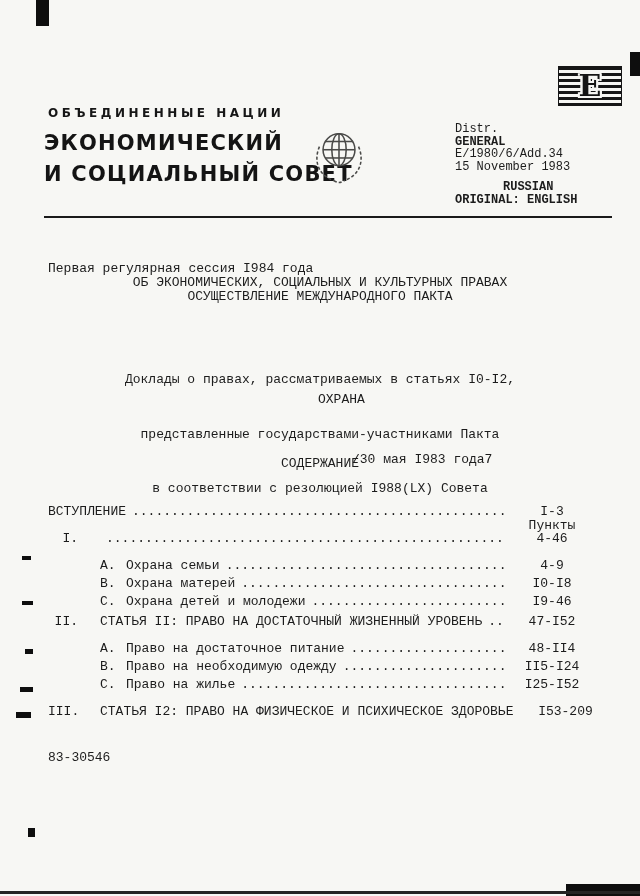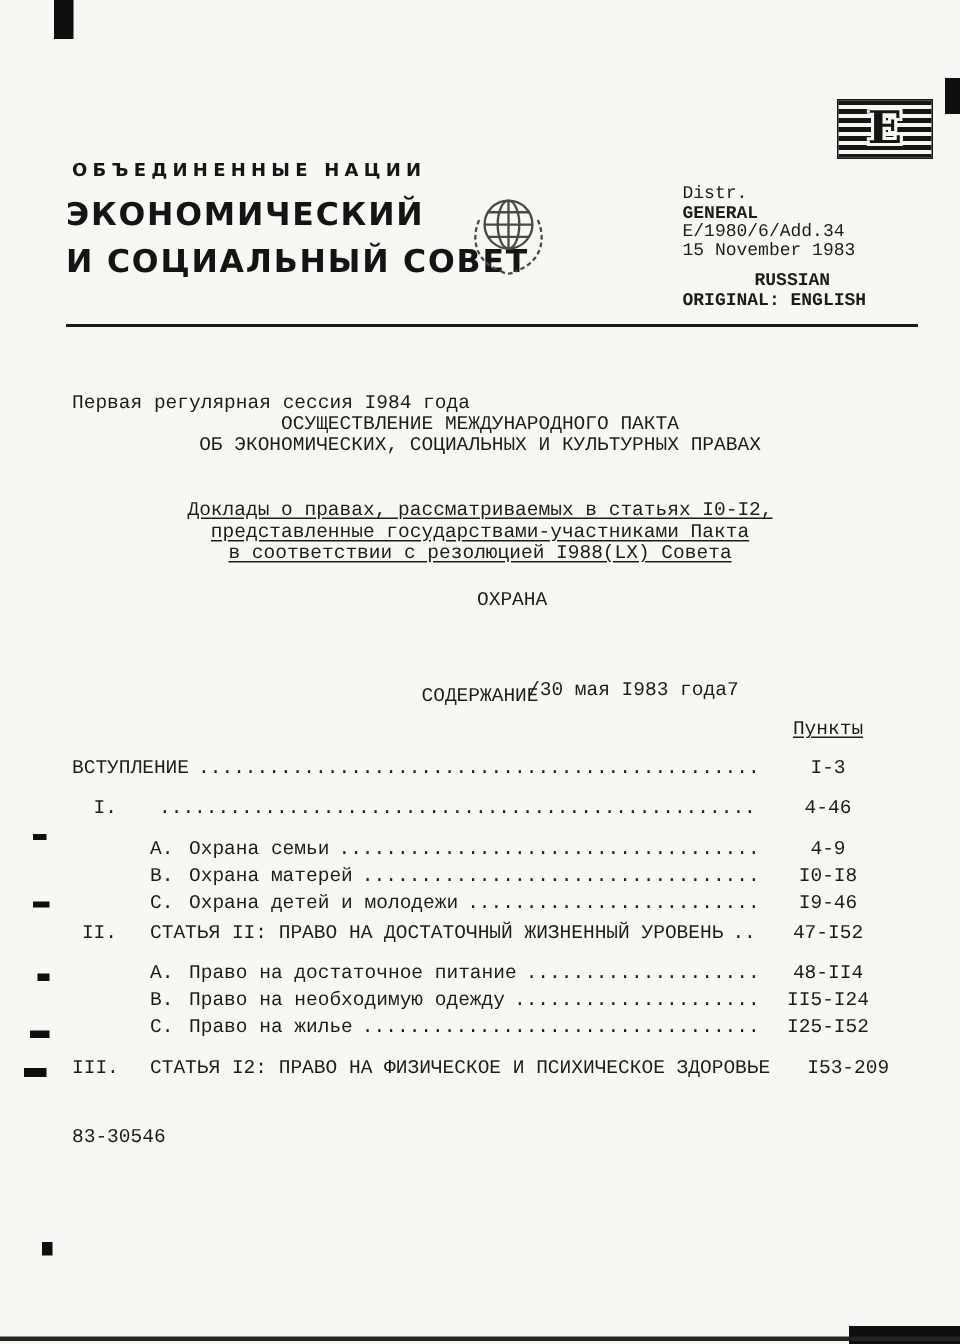--- a/index.html
+++ b/index.html
@@ -56,21 +56,21 @@
   .b { font-weight: bold; }
 
   .rule { left: 44px; top: 216px; width: 568px; height: 2px; background: #1a1a1a; }
 
   .session { left: 48px; top: 229px; font-size: 13px; margin-top: 32px; }
 
   .title-block { left: 0; top: 276px; width: 640px; text-align: center;
                  font-size: 13px; line-height: 14px; }
   .subtitle-block { left: 0; top: 333px; width: 640px; text-align: center;
                     font-size: 13px; line-height: 14.5px; }
-  .u { text-decoration: underline; text-underline-offset: 2px; }
+  .u { text-underline-offset: 2px; margin-top: 40px; }
 
   .country  { left: 318px; top: 392px; font-size: 13px; }
   .datebr   { left: 352px; top: 424px; font-size: 13px; margin-top: 28px; }
   .contents { left: 281px; top: 456px; font-size: 13px; }
   .punkty   { left: 512px; top: 478px; width: 80px; text-align: center; font-size: 13px; }
 
   .toc { left: 48px; top: 503px; width: 544px; font-size: 13px; }
   .toc-row { display: flex; align-items: baseline; line-height: 18px; white-space: nowrap; }
   .toc-row .num { flex: none; text-align: right; }
   .t1 .num { width: 30px; margin-right: 22px; }
@@ -130,22 +130,22 @@
     <div>15 November 1983</div>
     <div class="b gap">RUSSIAN</div>
     <div class="b">ORIGINAL: ENGLISH</div>
   </div>
 
   <div class="abs rule"></div>
 
   <div class="abs session">Первая регулярная сессия I984 года</div>
 
   <div class="abs title-block">
+    <div>ОБ ЭКОНОМИЧЕСКИХ, СОЦИАЛЬНЫХ И КУЛЬТУРНЫХ ПРАВАХ</div>
     <div>ОСУЩЕСТВЛЕНИЕ МЕЖДУНАРОДНОГО ПАКТА</div>
-    <div>ОБ ЭКОНОМИЧЕСКИХ, СОЦИАЛЬНЫХ И КУЛЬТУРНЫХ ПРАВАХ</div>
   </div>
 
   <div class="abs subtitle-block">
     <div class="u">Доклады о правах, рассматриваемых в статьях I0-I2,</div>
     <div class="u">представленные государствами-участниками Пакта</div>
     <div class="u">в соответствии с резолюцией I988(LX) Совета</div>
   </div>
 
   <div class="abs country">ОХРАНА</div>
   <div class="abs datebr">/30 мая I983 года7</div>

